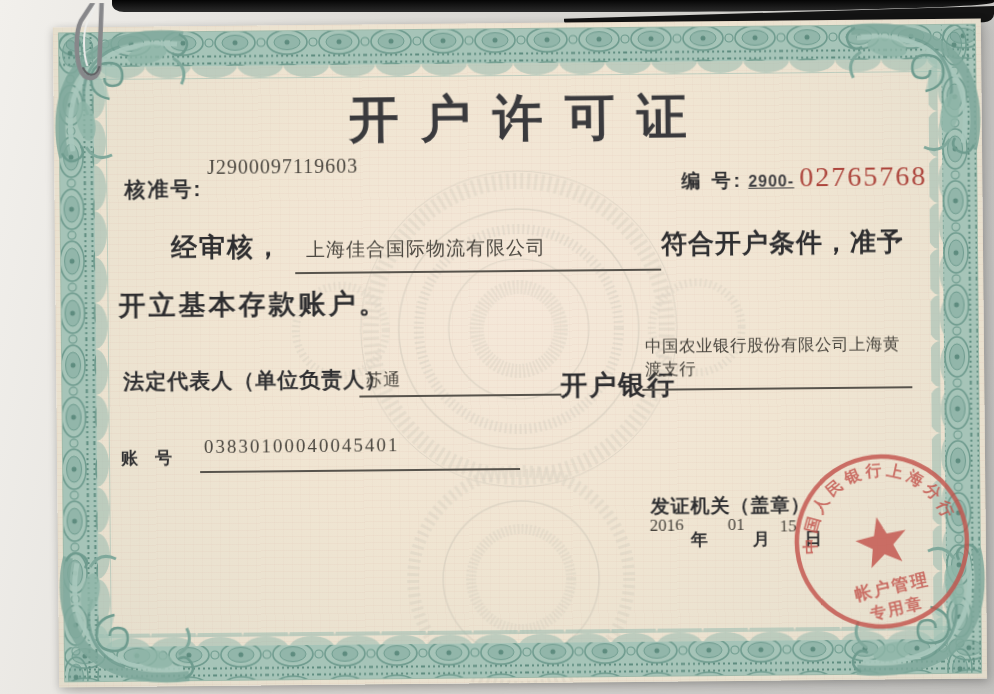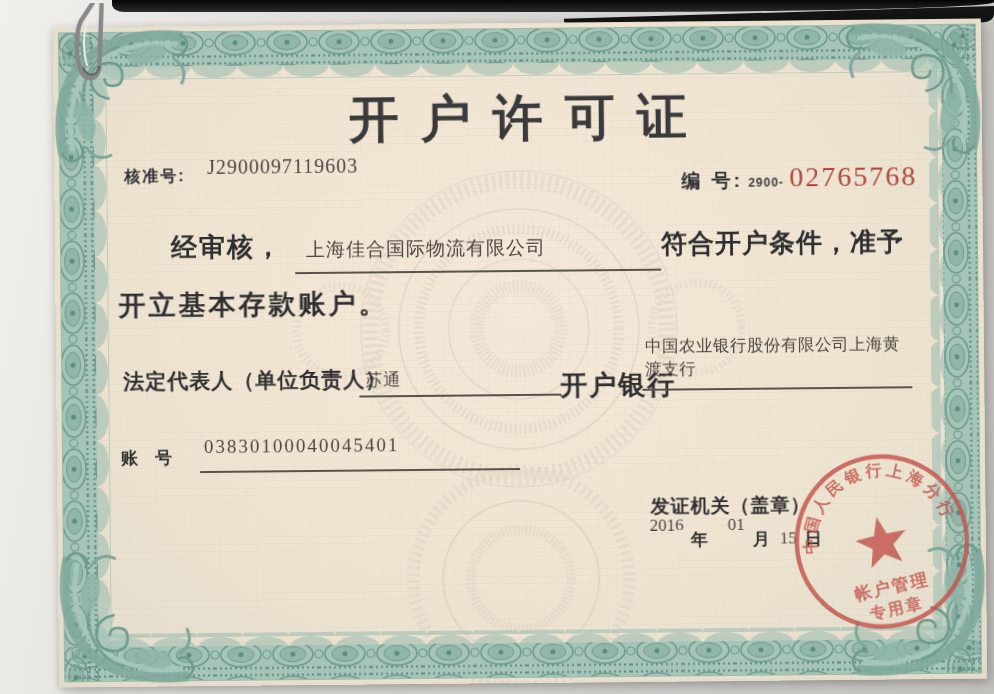--- a/index.html
+++ b/index.html
@@ -26,25 +26,25 @@
                repeating-linear-gradient(90deg, rgba(206,160,150,0.05) 0 1px, transparent 1px 9px);
     pointer-events:none;}
   .border-svg{left:0;top:0;width:928px;height:660px;}
   
   .lbl{color:#2e2e30;font-weight:bold;}
   .val{font-family:"Liberation Serif","DejaVu Serif",serif;color:#4a463f;}
   .uline{border-bottom:2px solid #57534c;height:0;}
   .title{left:0;right:0;top:62px;text-align:center;
     font-family:"DejaVu Serif","Liberation Serif",serif;font-weight:bold;
     font-size:50px;letter-spacing:22px;text-indent:22px;color:#3a3a3d;}
-  .approval-label{left:70px;top:140px;font-size:16px;letter-spacing:2px;}
+  .approval-label{left:70px;top:149px;font-size:21px;letter-spacing:2px;}
   .approval-value{left:153px;top:130px;font-size:20px;letter-spacing:1px;}
   .serial-row{left:627px;top:141px;font-size:19px;white-space:nowrap;}
   .serial-label{letter-spacing:3px;}
-  .serial-prefix{font-size:12px;color:#3d3d40;font-weight:bold;letter-spacing:1px;}
+  .serial-prefix{font-size:16px;color:#3d3d40;font-weight:bold;letter-spacing:1px;text-decoration:underline;}
   .serial-number{font-family:"Liberation Serif",serif;font-size:28px;color:#ad463d;letter-spacing:2px;}
   .review-label{left:116px;top:204px;font-size:26px;letter-spacing:2px;}
   .company-name{left:251px;top:212px;font-size:19px;letter-spacing:1px;}
   .uline-company{left:240px;top:247px;width:366px;}
   .review-suffix{left:606px;top:205px;font-size:26px;letter-spacing:1px;}
   .account-clause{left:63px;top:261px;font-size:27px;letter-spacing:3px;}
   .rep-label{left:67px;top:341px;font-size:21px;letter-spacing:1px;}
   .rep-name{left:309px;top:344px;font-size:17px;letter-spacing:1px;}
   .uline-rep{left:303px;top:371px;width:202px;}
   .bank-label{left:504px;top:345px;font-size:27px;letter-spacing:2px;}
@@ -54,21 +54,21 @@
   .account-number{left:147px;top:410px;font-size:19px;letter-spacing:2px;}
   .uline-account{left:143px;top:445px;width:320px;}
   .issuer-label{left:593px;top:472px;font-size:19px;letter-spacing:1px;}
   .date-row{left:592px;top:492px;display:flex;align-items:flex-start;white-space:nowrap;}
   .date-num{font-family:"Liberation Serif",serif;color:#4a463f;font-size:17px;margin-top:2px;}
   .date-unit{color:#2e2e30;font-weight:bold;font-size:17px;margin-top:15px;}
   .d-year{margin-left:0;}
   .d-yu{margin-left:7px;}
   .d-month{margin-left:20px;}
   .d-mu{margin-left:8px;}
-  .d-day{margin-left:10px;margin-top:16px;}
+  .d-day{margin-left:10px;margin-top:4px;}
   .d-du{margin-left:8px;}
   .seal{left:726px;top:424px;width:196px;height:196px;opacity:0.82;
     transform:rotate(-12deg);}
   .clip{left:10px;top:-24px;width:52px;height:106px;z-index:30;}
 </style>
 </head>
 <body>
 
 <div class="abs dark-strip"></div>
 <div class="abs dark-wedge"></div>

